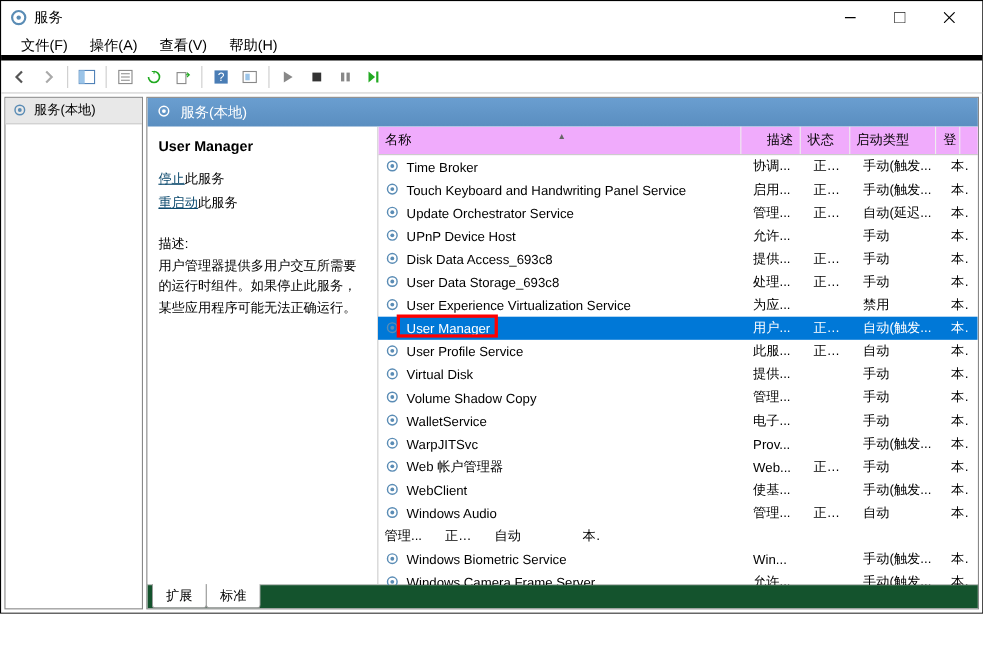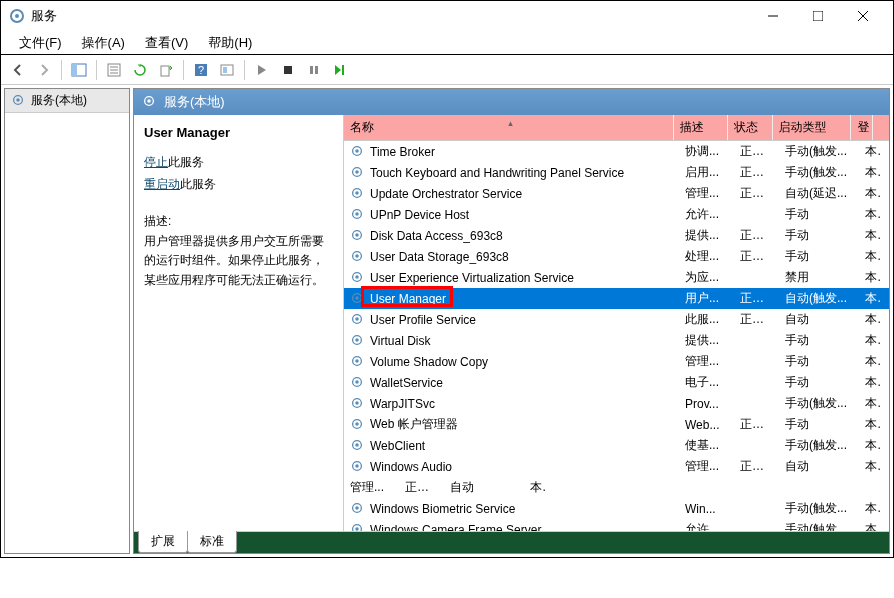--- a/index.html
+++ b/index.html
@@ -5,44 +5,44 @@
 * { box-sizing: border-box; margin: 0; padding: 0; }
 body { font-family: "Segoe UI", "Microsoft YaHei", sans-serif; font-size: 12px; background: #fff; overflow: hidden; }
 .window { width: 894px; height: 558px; border: 1px solid #000; background: #fff; display: flex; flex-direction: column; }
 .titlebar { height: 30px; display: flex; align-items: center; padding: 0 8px; }
 .titlebar .icon { margin-right: 6px; }
 .gear-icon { width: 16px; height: 16px; display: inline-block; }
 .titlebar .title { flex: 1; font-size: 13px; }
 .win-controls { display: flex; }
 .win-btn { width: 45px; height: 29px; display: flex; align-items: center; justify-content: center; cursor: pointer; }
 .win-btn svg { width: 10px; height: 10px; }
-.menubar { height: 24px; display: flex; align-items: center; padding: 2px 8px; border-bottom: 1px solid #000000; }
+.menubar { height: 24px; display: flex; align-items: center; padding: 2px 8px; border-bottom: 5px solid #000000; }
 .menu-item { padding: 2px 10px; cursor: pointer; font-size: 13px; }
 .toolbar { height: 30px; display: flex; align-items: center; padding: 2px 4px; border-bottom: 1px solid #ccc; gap: 0; }
 .tool-btn { width: 24px; height: 24px; display: flex; align-items: center; justify-content: center; margin: 0 1px; cursor: pointer; }
 .tool-sep { width: 1px; height: 20px; background: #ccc; margin: 0 4px; }
 .body { flex: 1; display: flex; padding: 3px; overflow: hidden; }
 .left-pane { width: 126px; border: 1px solid #888; background: #fff; }
 .tree-item { display: flex; align-items: center; padding: 3px 6px; background: #e8e8e8; border-bottom: 1px solid #ccc; font-size: 12px; }
 .tree-item .gear-icon { margin-right: 4px; }
 .right-pane { flex: 1; display: flex; flex-direction: column; border: 1px solid #888; margin-left: 3px; overflow: hidden; }
 .pane-header { height: 26px; background: linear-gradient(#6a9ed0, #5a8ec0); color: #fff; display: flex; align-items: center; padding: 0 8px; font-size: 13px; }
 .pane-header .gear-icon { margin-right: 6px; }
 .content { flex: 1; display: flex; overflow: hidden; }
 .detail-pane { width: 210px; padding: 10px; border-right: 1px solid #ccc; font-size: 12px; }
 .detail-pane .svc-name { font-weight: bold; margin-bottom: 12px; font-size: 13px; }
 .detail-pane .actions { margin-bottom: 18px; line-height: 1.8; }
 .detail-pane .actions a { color: #0c4a6e; text-decoration: underline; cursor: pointer; }
 .detail-pane .desc-label { margin-bottom: 2px; }
 .detail-pane .desc-text { line-height: 1.6; }
 .list-pane { flex: 1; display: flex; flex-direction: column; overflow: hidden; }
-.list-header { display: flex; border-bottom: 1px solid #ccc; background: #fca5a5; font-size: 12px; }
+.list-header { display: flex; border-bottom: 1px solid #ccc; background: #f0abfc; font-size: 12px; }
 .list-header .col { padding: 4px 6px; border-right: 1px solid #eee; white-space: nowrap; overflow: hidden; }
 .col-name { width: 335px; text-align: left; position: relative; }
-.col-desc { width: 55px; }
+.col-desc { width: 55px; text-align: right; }
 .col-status { width: 45px; }
 .col-startup { width: 80px; }
 .col-logon { width: 22px; }
 .sort-caret { position: absolute; left: 50%; top: 3px; font-size: 9px; color: #666; }
 .list-body { flex: 1; overflow-y: scroll; overflow-x: scroll; }
 .list-row { display: flex; align-items: center; font-size: 12px; height: 21px; white-space: nowrap; }
 .list-row .cell { overflow: hidden; text-overflow: ellipsis; padding: 0 6px; }
 .list-row .cell-name { width: 335px; display: flex; align-items: center; }
 .list-row .cell-name .gear-icon { margin-right: 4px; flex-shrink: 0; }
 .list-row .cell-desc { width: 55px; }

